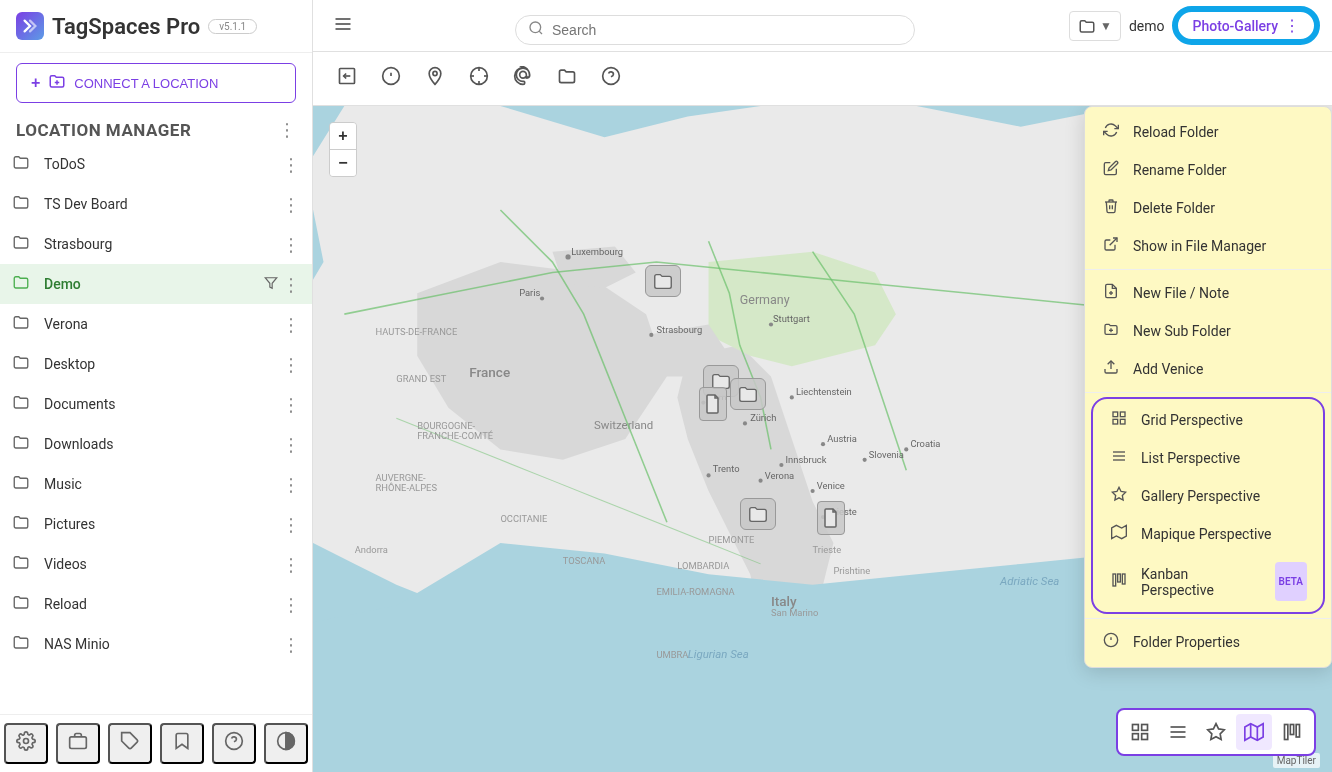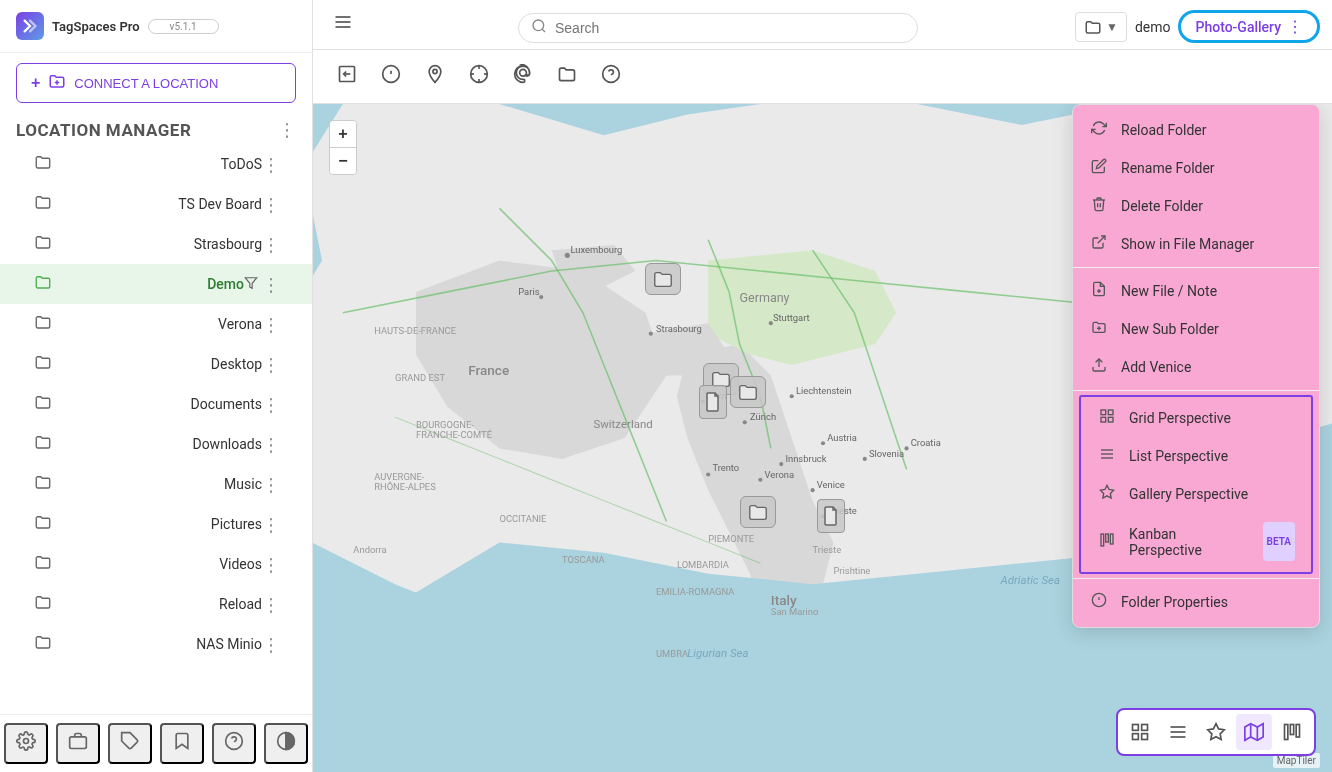--- a/index.html
+++ b/index.html
@@ -24,24 +24,24 @@
       border-bottom: 1px solid #eee;
     }
     .logo-icon {
       width: 28px; height: 28px;
       background: linear-gradient(135deg, #7b3fe4, #5c9ce6);
       border-radius: 6px;
       display: flex; align-items: center; justify-content: center;
       color: white; font-size: 14px; font-weight: bold;
       margin-right: 8px;
     }
-    .app-name { font-size: 13px; font-weight: 600; color: #333; }
+    .app-name { font-size: 22px; font-weight: 600; color: #333; }
     .version-badge {
       font-size: 10px; color: #888; border: 1px solid #ccc;
-      border-radius: 10px; padding: 1px 21px; margin-left: 8px;
+      border-radius: 10px; padding: 1px 10px; margin-left: 8px;
     }
 
     .connect-btn {
       margin: 10px 16px;
       border: 1.5px solid #7b3fe4;
       border-radius: 6px;
       padding: 8px 14px;
       display: flex; align-items: center; gap: 8px;
       cursor: pointer; background: white;
       color: #7b3fe4; font-size: 13px; font-weight: 500;
@@ -54,22 +54,22 @@
       padding: 6px 16px 4px;
     }
     .location-manager-label {
       font-size: 17px; font-weight: 700; color: #555; letter-spacing: 0.5px;
       text-transform: uppercase;
     }
     .more-icon { cursor: pointer; color: #888; font-size: 18px; }
 
     .location-list { flex: 1; overflow-y: auto; }
     .location-item {
-      display: flex; align-items: center; padding: 9px 32px;
-      cursor: pointer; position: relative; text-align: right;
+      display: flex; align-items: center; padding: 9px 12px;
+      cursor: pointer; position: relative;
     }
     .location-item.active { background: #e8f5e9; }
     .location-item .loc-icon { font-size: 18px; color: #555; margin-right: 12px; min-width: 20px; }
     .location-item.active .loc-icon { color: #4caf50; }
     .location-item .loc-name { flex: 1; font-size: 14px; color: #333; }
     .location-item.active .loc-name { color: #2e7d32; font-weight: 500; }
     .location-item .loc-actions { display: flex; gap: 4px; align-items: center; }
     .loc-filter-icon { color: #666; font-size: 14px; }
     .loc-more { color: #888; font-size: 18px; cursor: pointer; }
 
@@ -123,21 +123,21 @@
     }
     .top-bar-right { display: flex; align-items: center; gap: 8px; }
     .folder-btn {
       border: 1px solid #ddd; border-radius: 4px;
       padding: 5px 8px; cursor: pointer; background: white;
       display: flex; align-items: center; gap: 4px; font-size: 16px;
     }
     .chevron { font-size: 12px; color: #666; }
     .location-name { font-size: 14px; color: #333; }
     .active-tab {
-      border: 3px solid #0ea5e9; border-radius: 20px;
+      border: 6px solid #0ea5e9; border-radius: 20px;
       padding: 4px 14px; font-size: 14px; color: #7b3fe4; font-weight: 500;
       background: white; cursor: pointer;
       display: flex; align-items: center; gap: 6px;
     }
     .active-tab .dots { font-size: 16px; color: #7b3fe4; }
 
     
     .map-area {
       flex: 1;
       position: relative;
@@ -176,38 +176,38 @@
     .persp-btn {
       width: 36px; height: 36px; cursor: pointer; border-radius: 4px;
       display: flex; align-items: center; justify-content: center;
       font-size: 16px; color: #555; border: none; background: none;
     }
     .persp-btn.active { background: #f0e8ff; color: #7b3fe4; }
 
     
     .context-menu {
       position: absolute;
-      top: 0; right: 12px;
+      top: 0; right: 0;
       width: 248px;
-      background: #f9a8d4;
+      background: #fef9c3;
       border: 1px solid #ddd;
       border-radius: 8px;
       box-shadow: 0 4px 20px rgba(0,0,0,0.15);
       z-index: 100;
       padding: 6px 0;
     }
     .menu-item {
       display: flex; align-items: center;
       padding: 9px 16px; cursor: pointer;
       gap: 12px; font-size: 14px; color: #333;
     }
     .menu-item .menu-icon { font-size: 16px; color: #555; min-width: 20px; text-align: center; }
     .menu-divider { height: 1px; background: #eee; margin: 4px 0; }
     .perspective-section {
-      border: 2px solid #7b3fe4; border-radius: 3px; margin: 4px 6px;
+      border: 2px solid #7b3fe4; border-radius: 16px; margin: 4px 6px;
       padding: 2px 0;
     }
     .beta-badge {
       font-size: 10px; background: #e0d0ff; color: #7b3fe4;
       border-radius: 4px; padding: 14px 4px; font-weight: 600;
     }
 
     
     .map-svg {
       width: 100%; height: 100%;
@@ -805,20 +805,28 @@
 
         <div class="menu-item">
           <span class="menu-icon">
             <svg width="16" height="16" viewBox="0 0 24 24" fill="none" stroke="#555" stroke-width="2">
               <polygon points="12 2 15.09 8.26 22 9.27 17 14.14 18.18 21.02 12 17.77 5.82 21.02 7 14.14 2 9.27 8.91 8.26 12 2"></polygon>
             </svg>
           </span>
           <span>Gallery Perspective</span>
         </div>
 
+        <div class="menu-item">
+          <span class="menu-icon">
+            <svg width="16" height="16" viewBox="0 0 24 24" fill="none" stroke="#555" stroke-width="2">
+              <polygon points="1 6 1 22 8 18 16 22 23 18 23 2 16 6 8 2 1 6"></polygon>
+            </svg>
+          </span>
+          <span>Mapique Perspective</span>
+        </div>
 
         <div class="menu-item">
           <span class="menu-icon">
             <svg width="16" height="16" viewBox="0 0 24 24" fill="none" stroke="#555" stroke-width="2">
               <rect x="3" y="3" width="4" height="18"></rect>
                 <rect x="10" y="3" width="4" height="12"></rect>
                 <rect x="17" y="3" width="4" height="15"></rect>
             </svg>
           </span>
           <span>Kanban Perspective</span>

